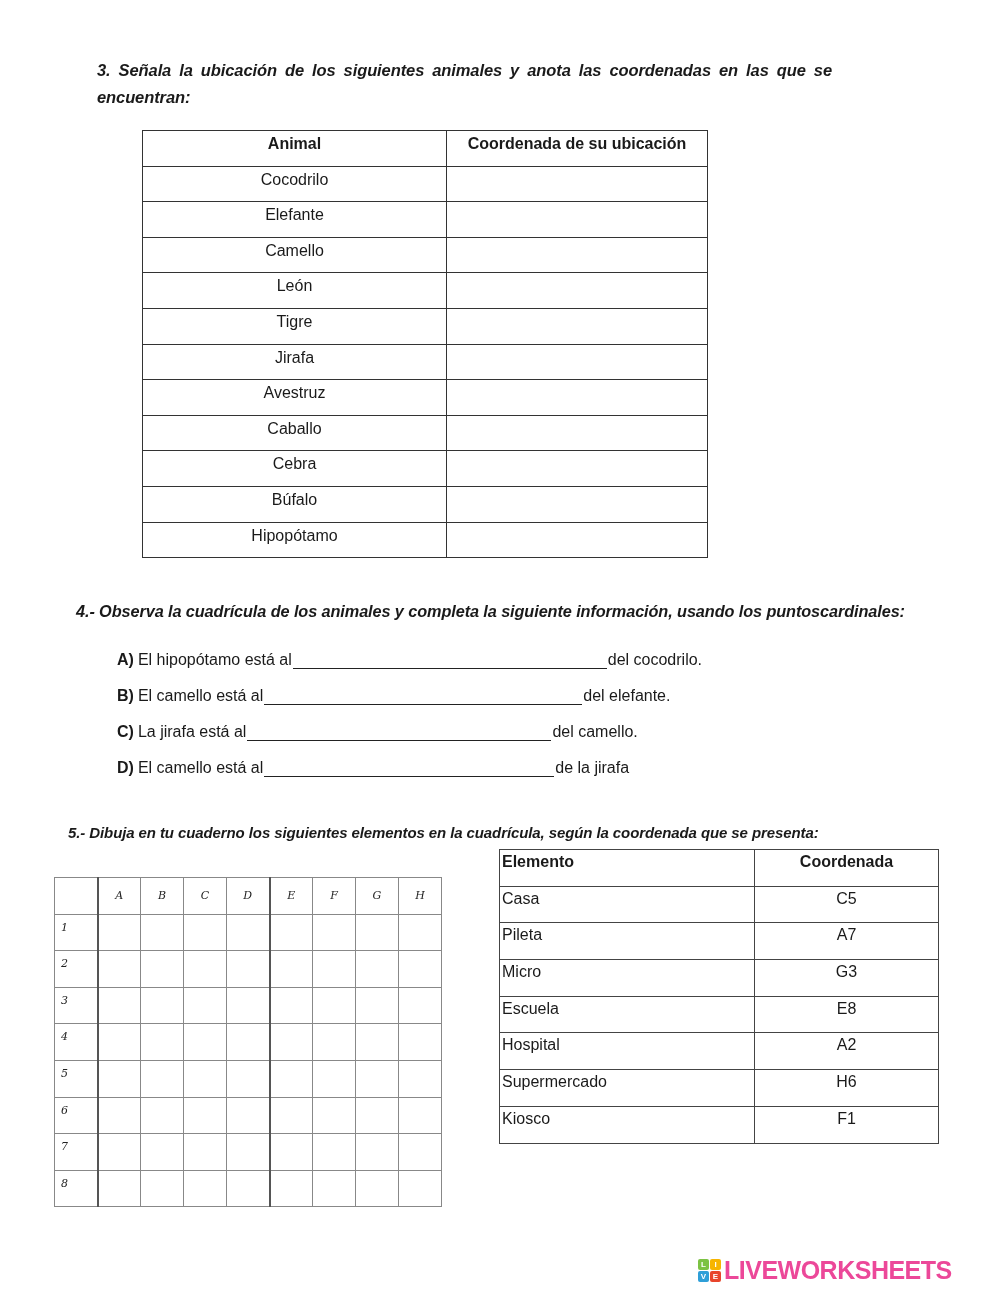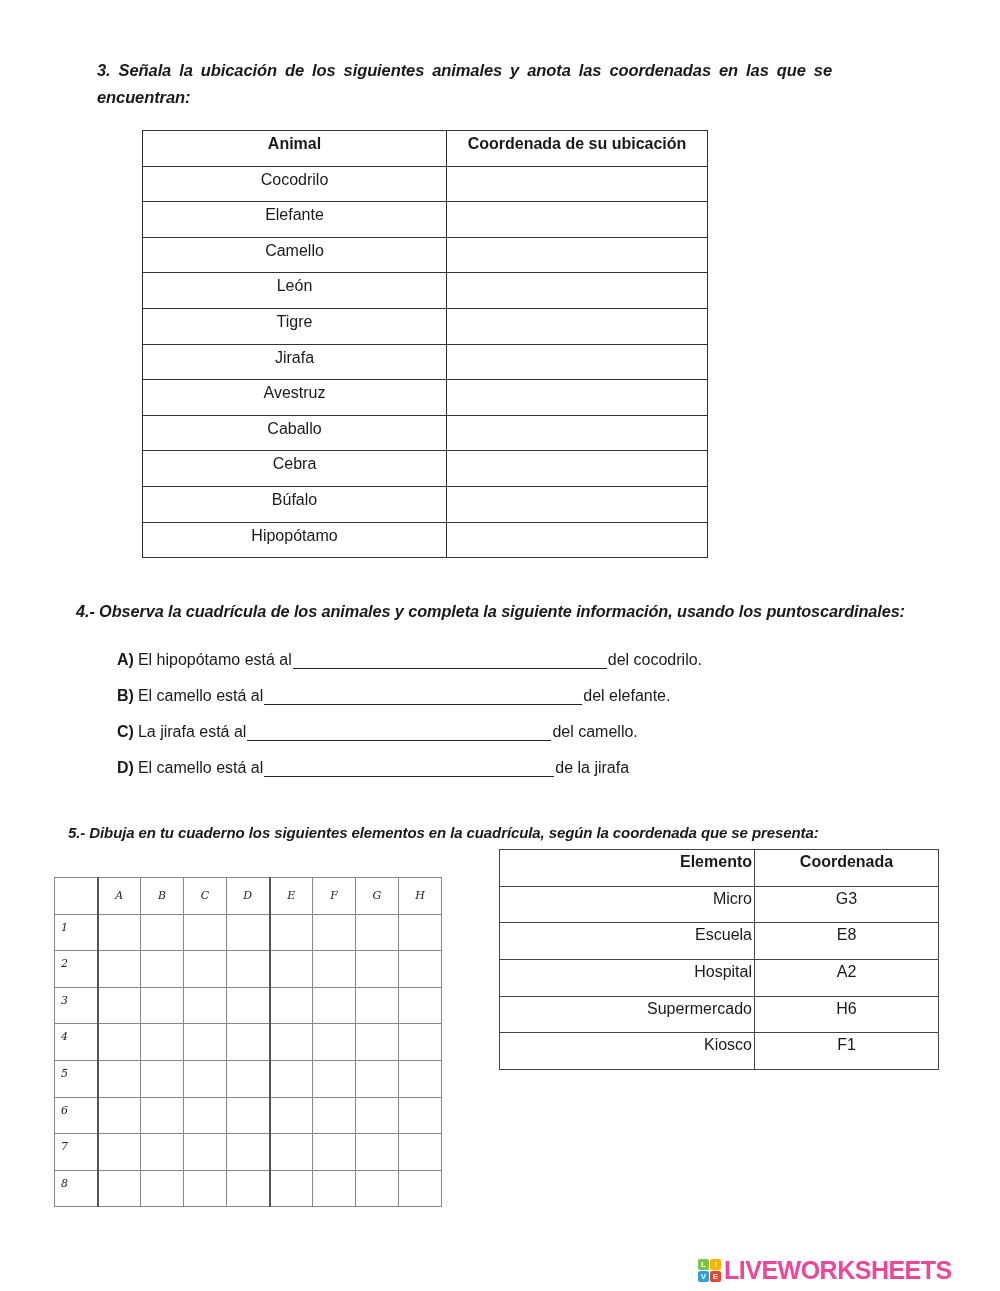--- a/index.html
+++ b/index.html
@@ -41,21 +41,21 @@
     #coord-grid td.corner, #coord-grid td.rowh { border-right: 2px solid #555; }
     #coord-grid td.col-e { border-left: 2px solid #555; }
 
     
     #elem-table { left: 499px; top: 849px; border-collapse: collapse; }
     #elem-table td, #elem-table th {
       border: 1px solid #444; height: 36.7px; padding: 0 2px; box-sizing: border-box;
       font-size: 16px; vertical-align: top; padding-top: 3px;
     }
     #elem-table th { font-weight: bold; }
-    #elem-table .e1 { width: 255px; text-align: right; }
+    #elem-table .e1 { width: 255px; text-align: left; }
     #elem-table .e2 { width: 184px; text-align: center; }
 
     
     #logo { left: 698px; top: 1256px; display: flex; align-items: center; }
     .logo-badge { display: grid; grid-template-columns: 11px 11px; grid-template-rows: 11px 11px; gap: 1px; margin-right: 3px; }
     .logo-badge span { font-size: 8px; font-weight: bold; color: #fff; display: flex; align-items: center; justify-content: center; border-radius: 2px; }
     .logo-text { font-weight: bold; font-size: 25px; color: #ec4899; letter-spacing: -0.5px; }
   </style>
 </head>
 <body>
@@ -252,20 +252,28 @@
 
 <table id="elem-table" class="abs">
   <thead>
     <tr>
       <th class="e1">Elemento</th>
       <th class="e2">Coordenada</th>
     </tr>
   </thead>
   <tbody id="elem-body">
       <tr>
+        <td class="e1">Casa</td>
+        <td class="e2">C5</td>
+      </tr>
+      <tr>
+        <td class="e1">Pileta</td>
+        <td class="e2">A7</td>
+      </tr>
+      <tr>
         <td class="e1">Micro</td>
         <td class="e2">G3</td>
       </tr>
       <tr>
         <td class="e1">Escuela</td>
         <td class="e2">E8</td>
       </tr>
       <tr>
         <td class="e1">Hospital</td>
         <td class="e2">A2</td>

